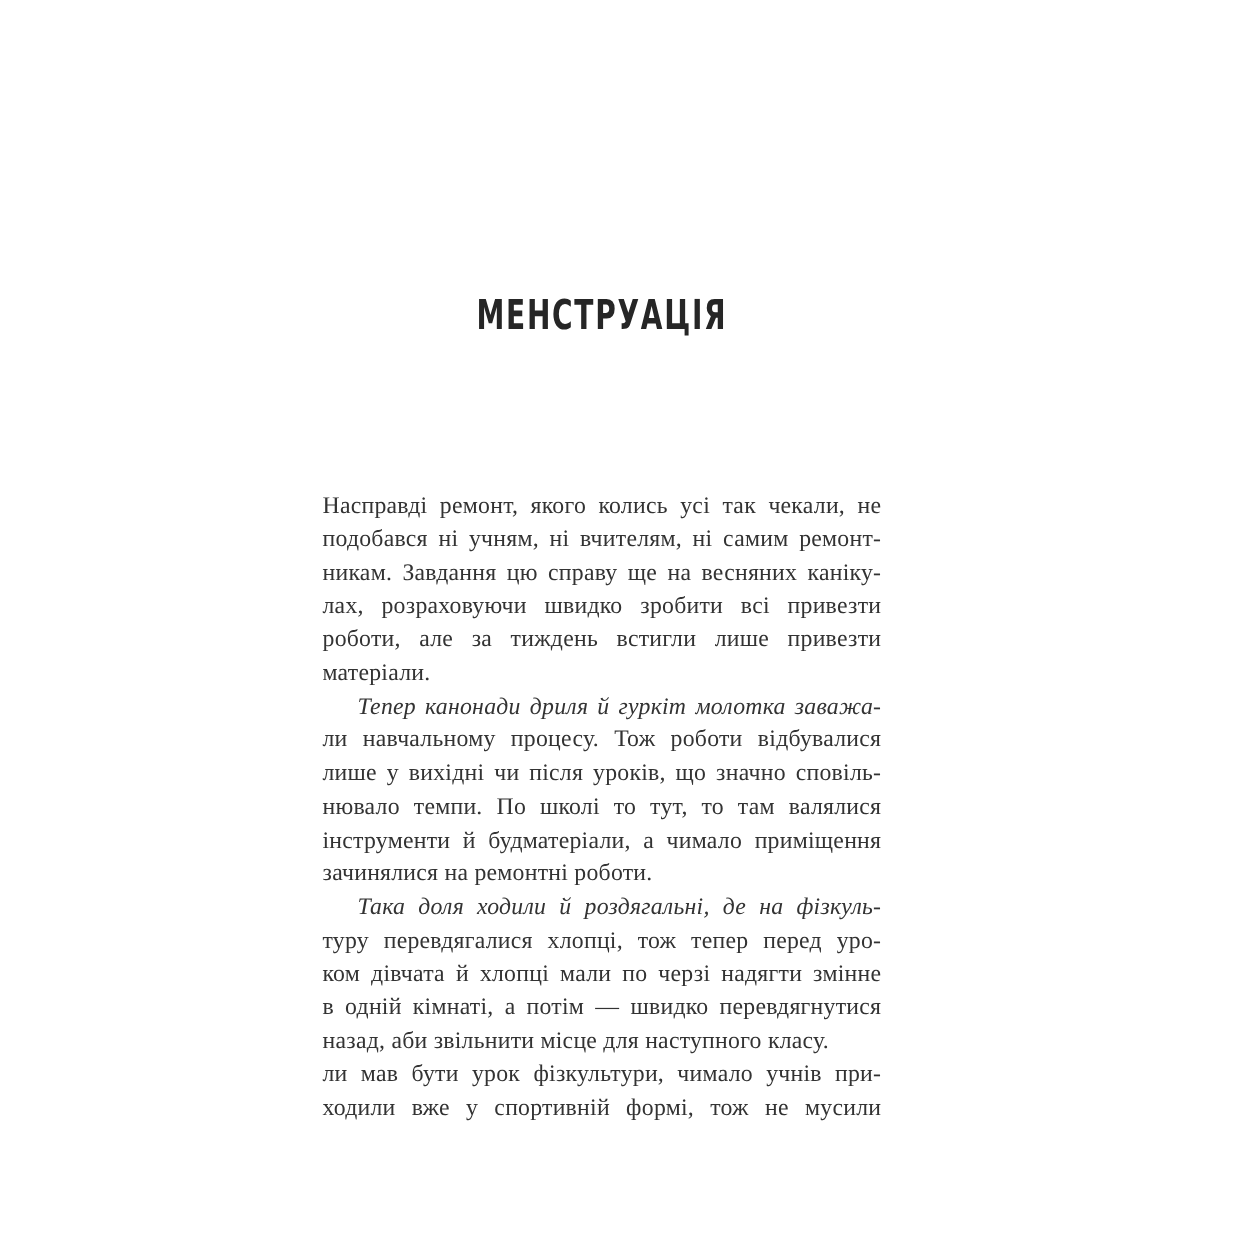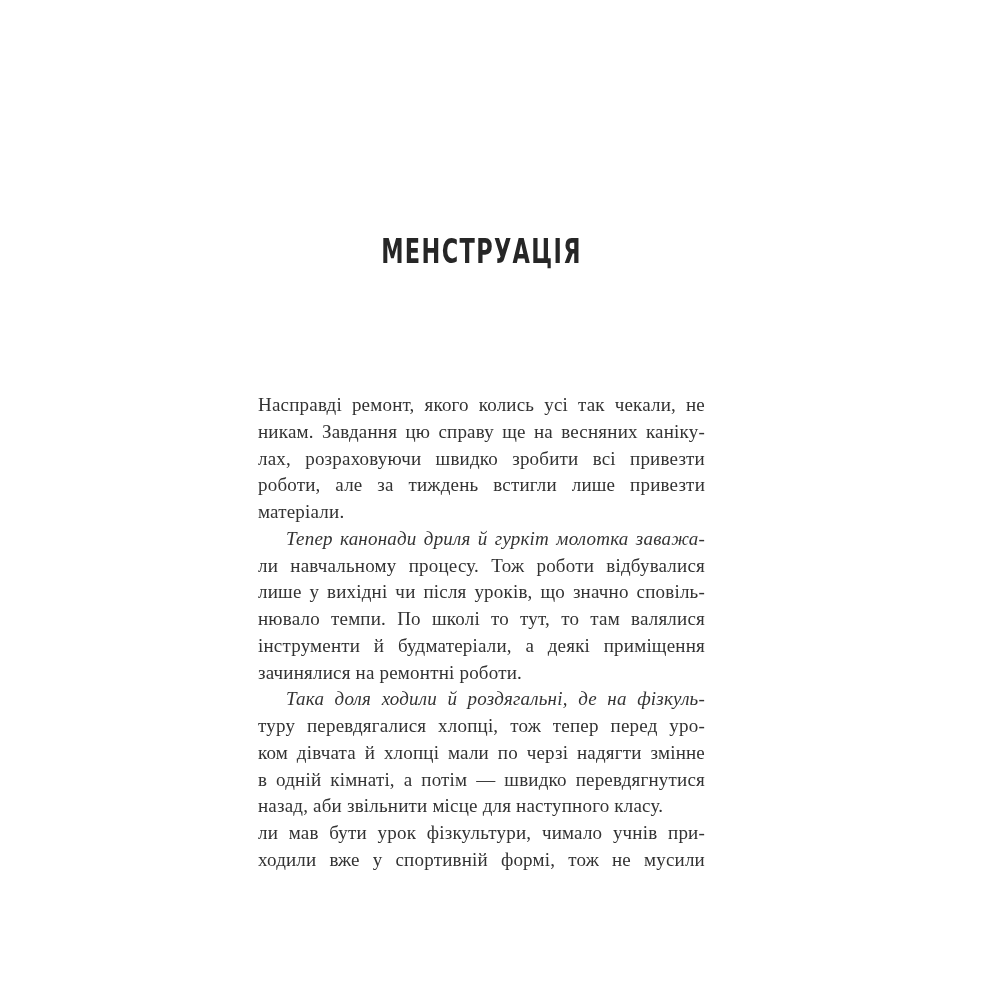--- a/index.html
+++ b/index.html
@@ -61,29 +61,30 @@
     font-style: italic;
   }
 </style>
 </head>
 <body>
 
 <div class="page-column">
   <h1 class="chapter-title">МЕНСТРУАЦІЯ</h1>
   <div class="body-text">
       <div class="line">Насправді ремонт, якого колись усі так чекали, не</div>
+      <div class="line">подобався ні учням, ні вчителям, ні самим ремонт-</div>
       <div class="line">никам. Завдання цю справу ще на весняних каніку-</div>
       <div class="line">лах, розраховуючи швидко зробити всі привезти</div>
       <div class="line">роботи, але за тиждень встигли лише привезти</div>
       <div class="line pend">матеріали.</div>
       <div class="line ind">Тепер канонади дриля й гуркіт молотка заважа-</div>
       <div class="line">ли навчальному процесу. Тож роботи відбувалися</div>
       <div class="line">лише у вихідні чи після уроків, що значно сповіль-</div>
       <div class="line">нювало темпи. По школі то тут, то там валялися</div>
-      <div class="line">інструменти й будматеріали, а деякі приміщення</div>
+      <div class="line">інструменти й будматеріали, а чимало приміщення</div>
       <div class="line pend">зачинялися на ремонтні роботи.</div>
       <div class="line ind">Така доля ходили й роздягальні, де на фізкуль-</div>
       <div class="line">туру перевдягалися хлопці, тож тепер перед уро-</div>
       <div class="line">ком дівчата й хлопці мали по черзі надягти змінне</div>
       <div class="line">в одній кімнаті, а потім — швидко перевдягнутися</div>
       <div class="line pend">назад, аби звільнити місце для наступного класу.</div>
       <div class="line">ли мав бути урок фізкультури, чимало учнів при-</div>
       <div class="line">ходили вже у спортивній формі, тож не мусили</div>
     </div>
 </div>

